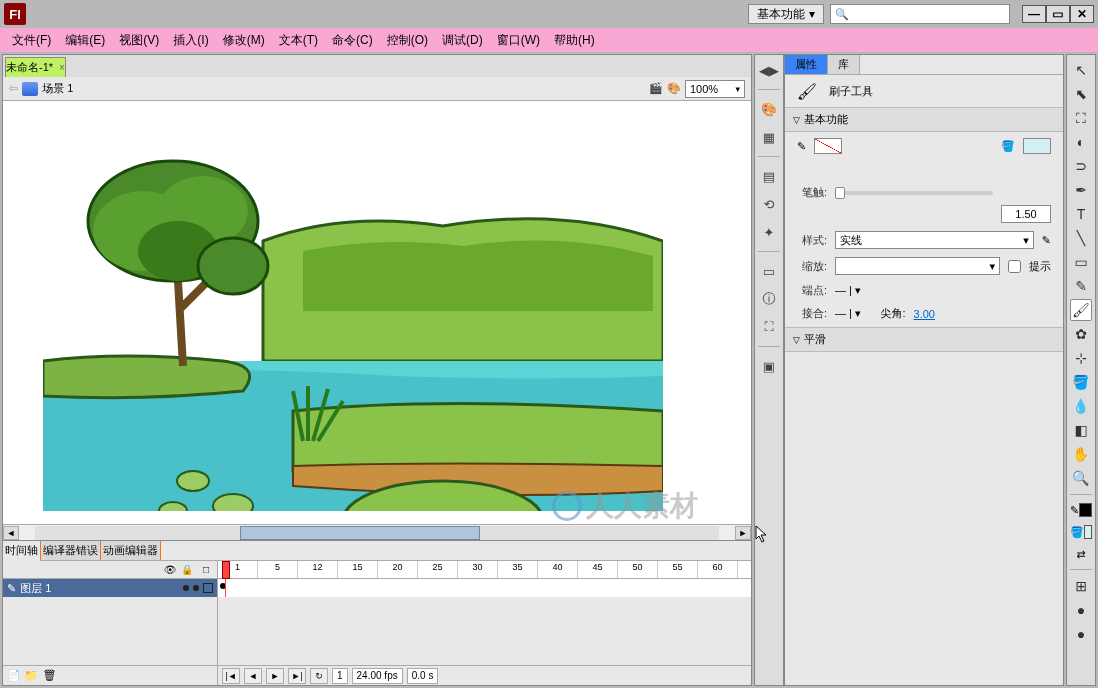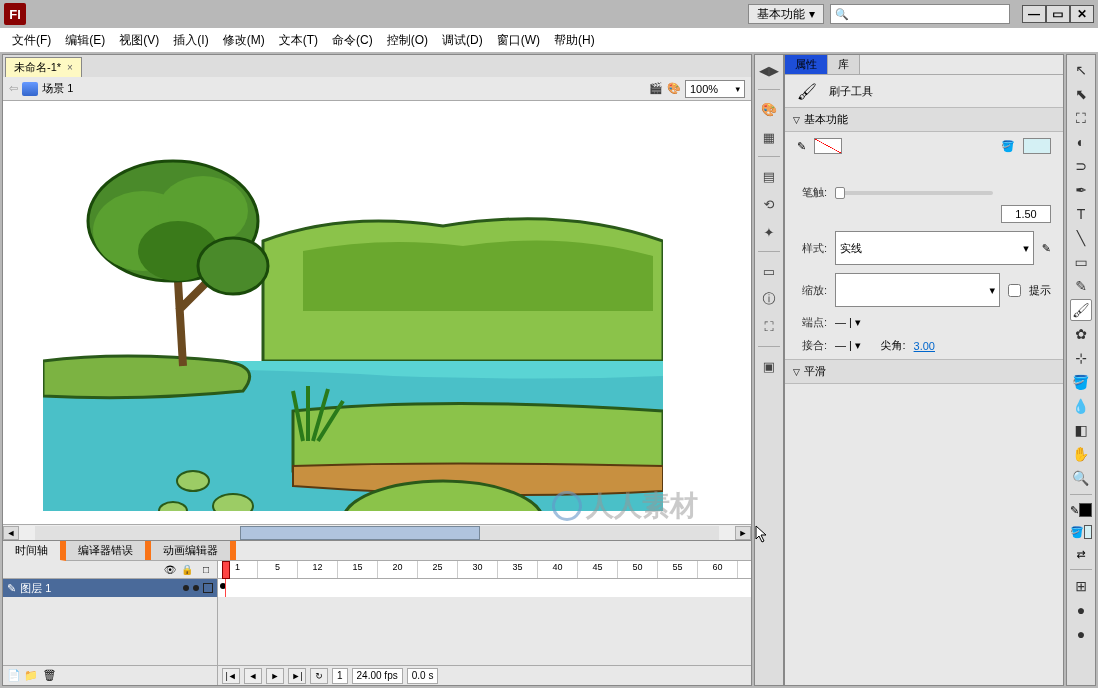--- a/index.html
+++ b/index.html
@@ -8,48 +8,48 @@
 
 .titlebar { height: 28px; background: #b8b8b8; display: flex; align-items: center; padding: 0 4px; }
 .app-logo { width: 22px; height: 22px; background: #8a0303; color: #fff; font-weight: bold; font-size: 13px; display: flex; align-items: center; justify-content: center; border-radius: 2px; margin-right: 8px; }
 .titlebar-spacer { flex: 1; }
 .workspace-sel { display: flex; align-items: center; gap: 4px; padding: 2px 8px; border: 1px solid #888; background: #e8e8e8; font-size: 12px; height: 20px; }
 .search-box { width: 180px; height: 20px; border: 1px solid #888; background: #fff; margin: 0 6px; display: flex; align-items: center; padding: 0 4px; font-size: 11px; color: #999; }
 .win-controls { display: flex; gap: 0; margin-left: 6px; }
 .win-btn { width: 24px; height: 18px; border: 1px solid #555; background: #ddd; display: flex; align-items: center; justify-content: center; font-size: 12px; font-weight: bold; cursor: pointer; }
 
 
-.menubar { height: 24px; background: #ffffff; display: flex; align-items: center; padding: 0 6px; gap: 2px; font-size: 12px; }
+.menubar { height: 24px; background: #f9a8d4; display: flex; align-items: center; padding: 0 6px; gap: 2px; font-size: 12px; }
 .menu-item { padding: 2px 6px; cursor: pointer; }
 
 
 .main-area { position: absolute; top: 52px; left: 0; right: 0; bottom: 0; display: flex; }
 
 
 .doc-area { flex: 1; display: flex; flex-direction: column; background: #e8e8e8; border: 1px solid #888; margin: 2px; }
 .doc-tabs { height: 22px; display: flex; align-items: flex-end; background: #ddd; padding-left: 2px; }
-.doc-tab { background: #fef9c3; border: 1px solid #888; border-bottom: none; padding: 2px 8px; font-size: 11px; display: flex; align-items: center; gap: 6px; }
+.doc-tab { background: #bef264; border: 1px solid #888; border-bottom: none; padding: 2px 0; font-size: 11px; display: flex; align-items: center; gap: 6px; }
 .doc-tab .close-x { font-size: 10px; color: #666; cursor: pointer; }
 .scene-bar { height: 24px; background: #e8e8e8; border-bottom: 1px solid #aaa; display: flex; align-items: center; padding: 0 6px; font-size: 11px; gap: 4px; }
 .scene-bar .spacer { flex: 1; }
 .scene-icon { width: 16px; height: 14px; background: linear-gradient(#69f, #36c); border-radius: 2px; }
 .zoom-field { width: 60px; height: 18px; border: 1px solid #888; background: #fff; font-size: 11px; padding: 0 4px; display: flex; align-items: center; }
 
 
 .canvas-wrap { flex: 1; background: #fff; position: relative; overflow: hidden; }
 .canvas-art { position: absolute; top: 10px; left: 40px; width: 620px; height: 400px; }
 .scroll-h { height: 16px; background: #eee; border-top: 1px solid #aaa; display: flex; align-items: center; }
 .scroll-h .track { flex: 1; background: #e0e0e0; height: 14px; margin: 0 16px; position: relative; }
 .scroll-h .thumb { position: absolute; left: 30%; width: 35%; height: 100%; background: #b0c4de; border: 1px solid #789; }
 .scroll-h .arrow { width: 16px; height: 14px; background: #ddd; border: 1px solid #aaa; display: flex; align-items: center; justify-content: center; font-size: 9px; }
 
 
 .timeline-panel { height: 145px; background: #e8e8e8; border-top: 1px solid #888; display: flex; flex-direction: column; }
 .timeline-tabs { height: 20px; display: flex; border-bottom: 1px solid #aaa; }
-.tl-tab { padding: 2px 12px; font-size: 11px; border-right: 6px solid #f97316; background: #d8d8d8; display: flex; align-items: center; }
+.tl-tab { padding: 2px 2px; font-size: 11px; border-right: 1px solid #f97316; background: #d8d8d8; display: flex; align-items: center; }
 .tl-tab.active { background: #e8e8e8; border-bottom: 1px solid #e8e8e8; margin-bottom: -1px; }
 .timeline-body { flex: 1; display: flex; }
 .layer-col { width: 215px; border-right: 1px solid #aaa; display: flex; flex-direction: column; }
 .layer-header { height: 18px; display: flex; justify-content: flex-end; align-items: center; padding-right: 4px; gap: 4px; font-size: 10px; border-bottom: 1px solid #aaa; }
 .layer-header span { width: 14px; text-align: center; }
 .layer-row { height: 18px; background: #4a6a9a; color: #fff; display: flex; align-items: center; padding: 0 4px; font-size: 11px; gap: 4px; }
 .layer-row .flex { flex: 1; }
 .layer-row .dot { width: 6px; height: 6px; border-radius: 50%; background: #222; }
 .layer-row .sq { width: 10px; height: 10px; border: 1px solid #222; }
 .layer-footer { margin-top: auto; height: 20px; display: flex; align-items: center; gap: 4px; padding: 0 4px; border-top: 1px solid #aaa; font-size: 11px; }
@@ -66,33 +66,33 @@
 
 
 .midstrip { width: 30px; background: #ddd; border: 1px solid #888; margin: 2px 0; display: flex; flex-direction: column; align-items: center; padding: 4px 0; gap: 6px; }
 .mid-btn { width: 22px; height: 22px; display: flex; align-items: center; justify-content: center; font-size: 13px; color: #444; cursor: pointer; border-radius: 2px; }
 .mid-sep { width: 80%; height: 1px; background: #aaa; margin: 2px 0; }
 
 
 .props-panel { width: 280px; background: #e8e8e8; border: 1px solid #888; margin: 2px 0; display: flex; flex-direction: column; font-size: 11px; }
 .props-tabs { height: 20px; display: flex; border-bottom: 1px solid #aaa; }
 .props-tab { padding: 2px 10px; border-right: 1px solid #aaa; background: #d8d8d8; }
-.props-tab.active { background: #1d4ed8; }
+.props-tab.active { background: #3b82f6; }
 .props-header { height: 32px; display: flex; align-items: center; gap: 12px; padding: 0 12px; }
 .brush-icon { width: 20px; height: 20px; display: flex; align-items: center; justify-content: center; font-size: 16px; }
 .section-head { display: flex; align-items: center; gap: 4px; padding: 4px 8px; background: #ddd; border-top: 1px solid #bbb; border-bottom: 1px solid #bbb; font-size: 11px; }
 .section-head .tri { font-size: 9px; }
 .section-body { padding: 6px 12px; display: flex; flex-direction: column; gap: 8px; }
 .prop-row { display: flex; align-items: center; gap: 8px; }
 .prop-label { width: 30px; text-align: right; color: #333; }
 .swatch { width: 28px; height: 16px; border: 1px solid #888; }
 .slider-track { flex: 1; height: 4px; background: #ccc; position: relative; border-radius: 2px; }
 .slider-thumb { position: absolute; left: 0; top: -4px; width: 10px; height: 12px; background: #fff; border: 1px solid #888; border-radius: 2px; }
 .num-field { width: 50px; height: 18px; border: 1px solid #888; background: #fff; display: flex; align-items: center; justify-content: center; margin-top: 43px; }
-.combo { flex: 1; height: 18px; border: 1px solid #888; background: #fff; display: flex; align-items: center; padding: 16px 4px; justify-content: space-between; }
+.combo { flex: 1; height: 18px; border: 1px solid #888; background: #fff; display: flex; align-items: center; padding: 0 4px; justify-content: space-between; }
 .link-val { color: #06c; text-decoration: underline; cursor: pointer; }
 
 
 .tool-palette { width: 30px; background: #ddd; border: 1px solid #888; margin: 2px; display: flex; flex-direction: column; align-items: center; padding: 4px 0; gap: 2px; }
 .tp-btn { width: 22px; height: 22px; display: flex; align-items: center; justify-content: center; font-size: 14px; color: #333; cursor: pointer; border-radius: 2px; }
 .tp-btn.active { background: #fff; border: 1px solid #888; }
 .tp-sep { width: 80%; height: 1px; background: #aaa; margin: 3px 0; }
 .tp-swatch { width: 16px; height: 14px; border: 1px solid #555; }
 .tp-opt { width: 22px; height: 20px; display: flex; align-items: center; justify-content: center; font-size: 11px; }
 

